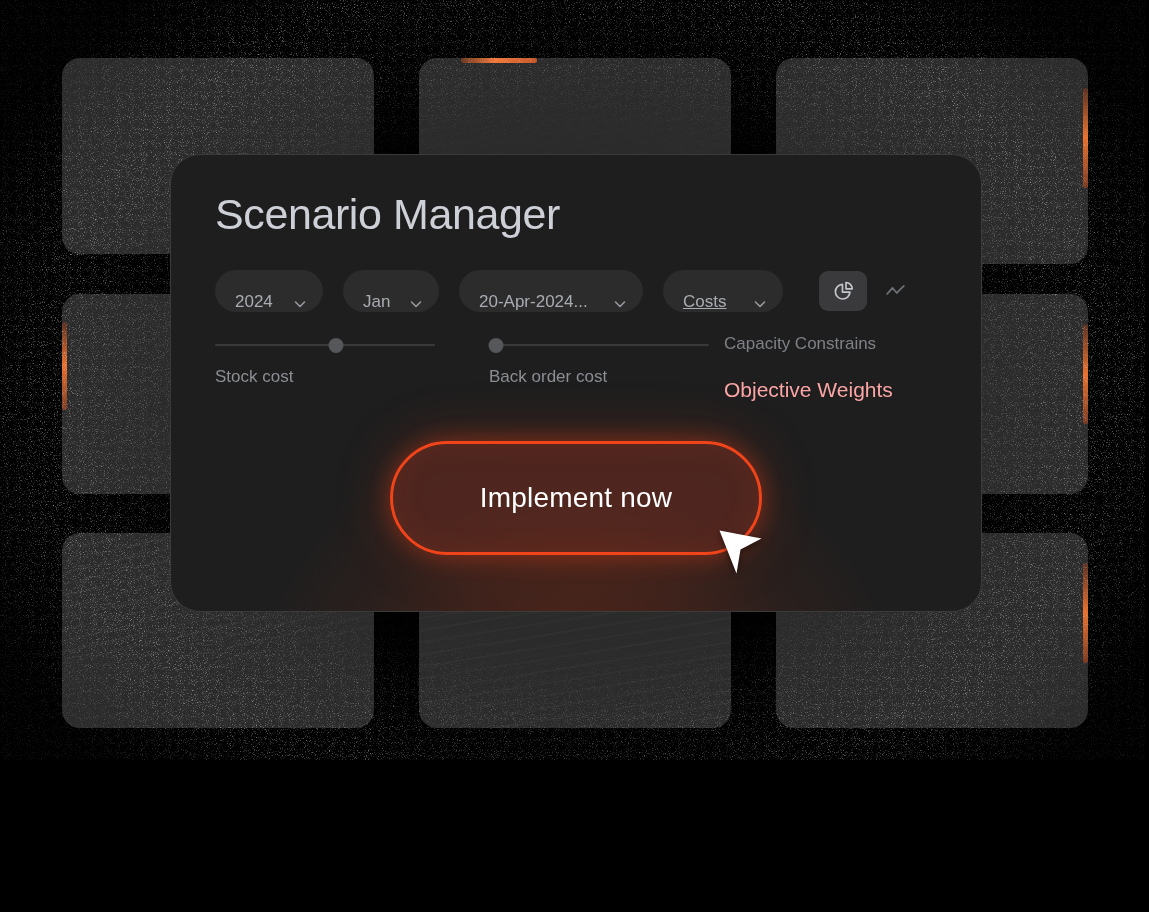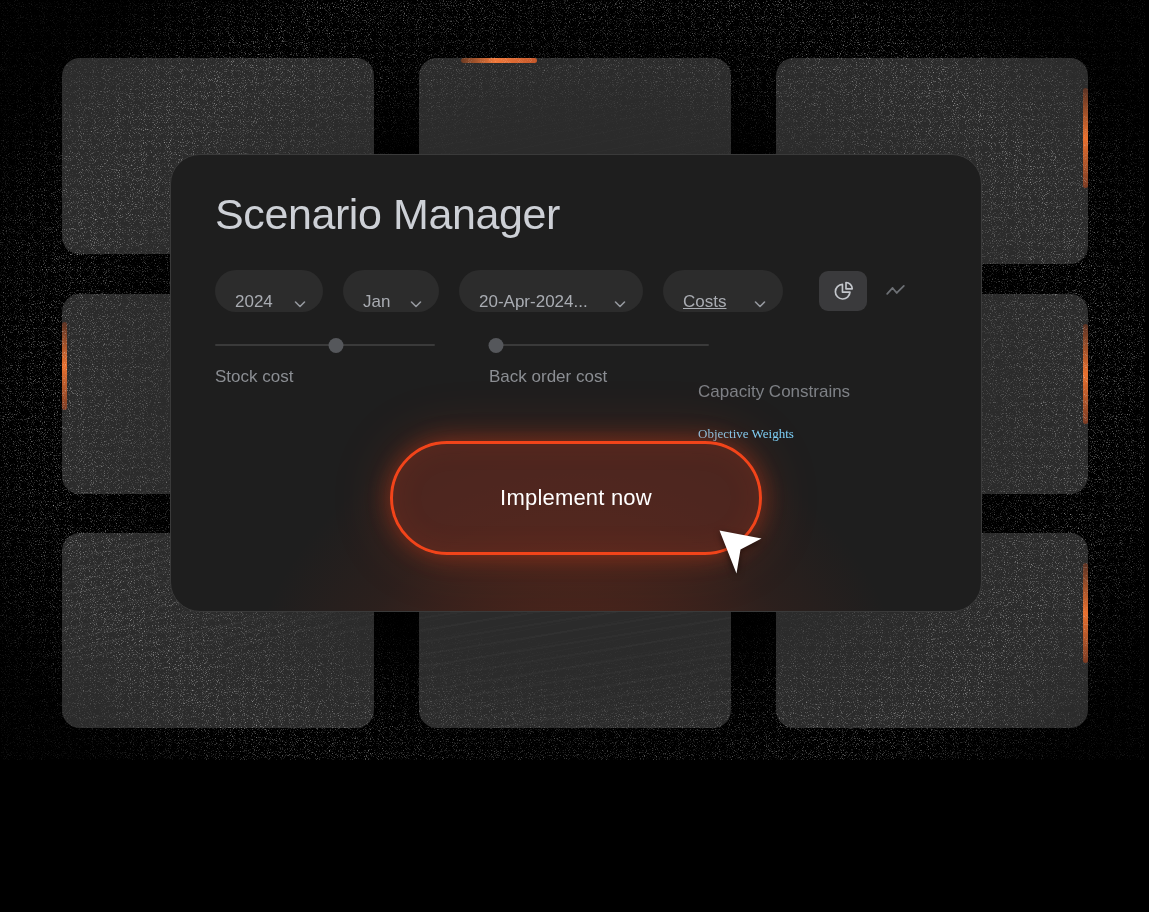--- a/index.html
+++ b/index.html
@@ -240,33 +240,31 @@
     transform: translateX(-50%);
   }
   .slider-label {
     margin-top: 15px;
     font-size: 17px;
     color: #8b8e93;
   }
 
   .side-labels {
     position: absolute;
-    left: 483px;
+    left: 509px;
     top: -4px;
-    margin-top: 48px;
   }
   .side-label-1 {
     font-size: 17px;
     color: #7e8186;
   }
   .side-label-2 {
-    font-size: 13px;
-    color: #7dd3fc;
+    font-size: 21px;
+    color: #fca5a5;
     margin-top: 24px;
-    font-family: Liberation Serif, serif;
   }
 
   
   .cta-wrap {
     position: absolute;
     left: 0;
     right: 0;
     top: 286px;
     display: flex;
     justify-content: center;
@@ -276,21 +274,21 @@
     position: relative;
     width: 372px;
     height: 114px;
     border-radius: 57px;
     border: 3px solid #f2441a;
     background: rgba(104, 44, 33, 0.62);
     display: flex;
     align-items: center;
     justify-content: center;
     color: #ffffff;
-    font-size: 22px;
+    font-size: 28px;
     letter-spacing: 0.2px;
     box-shadow:
       0 0 24px rgba(242,68,26,0.40),
       0 0 60px rgba(242,68,26,0.22),
       inset 0 0 30px rgba(242,68,26,0.10);
   }
 
   
   .cursor {
     position: absolute;

